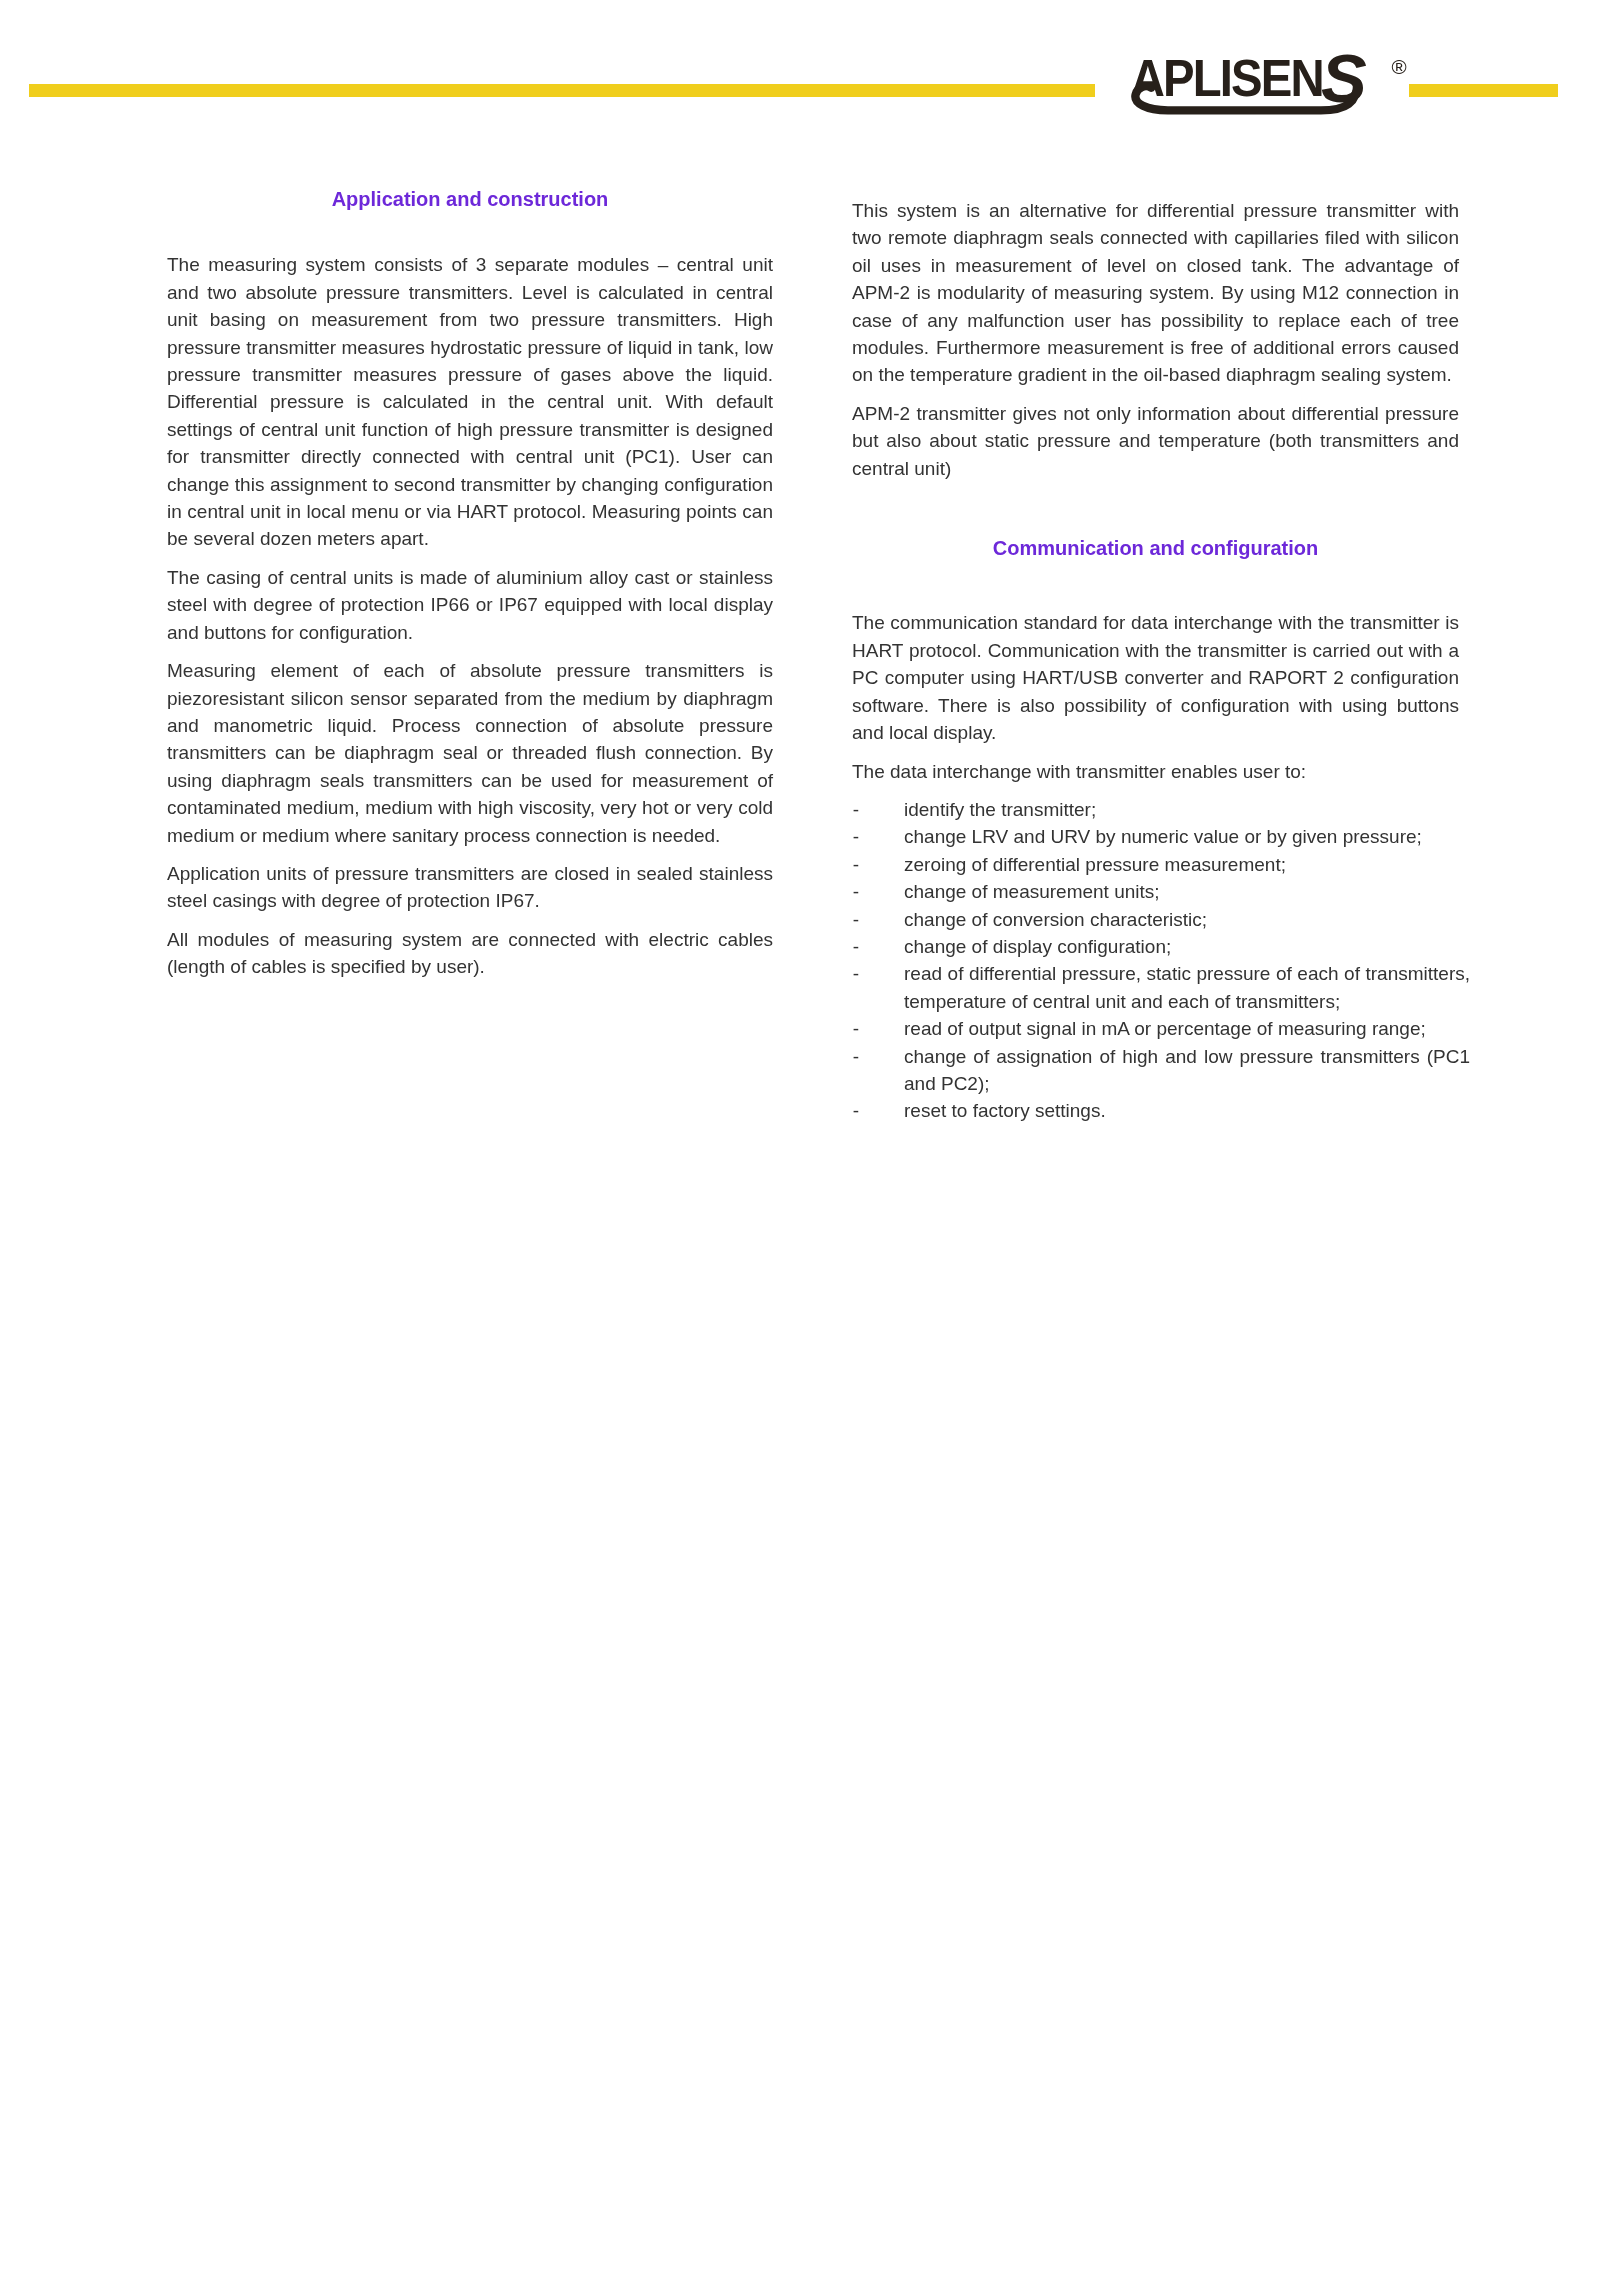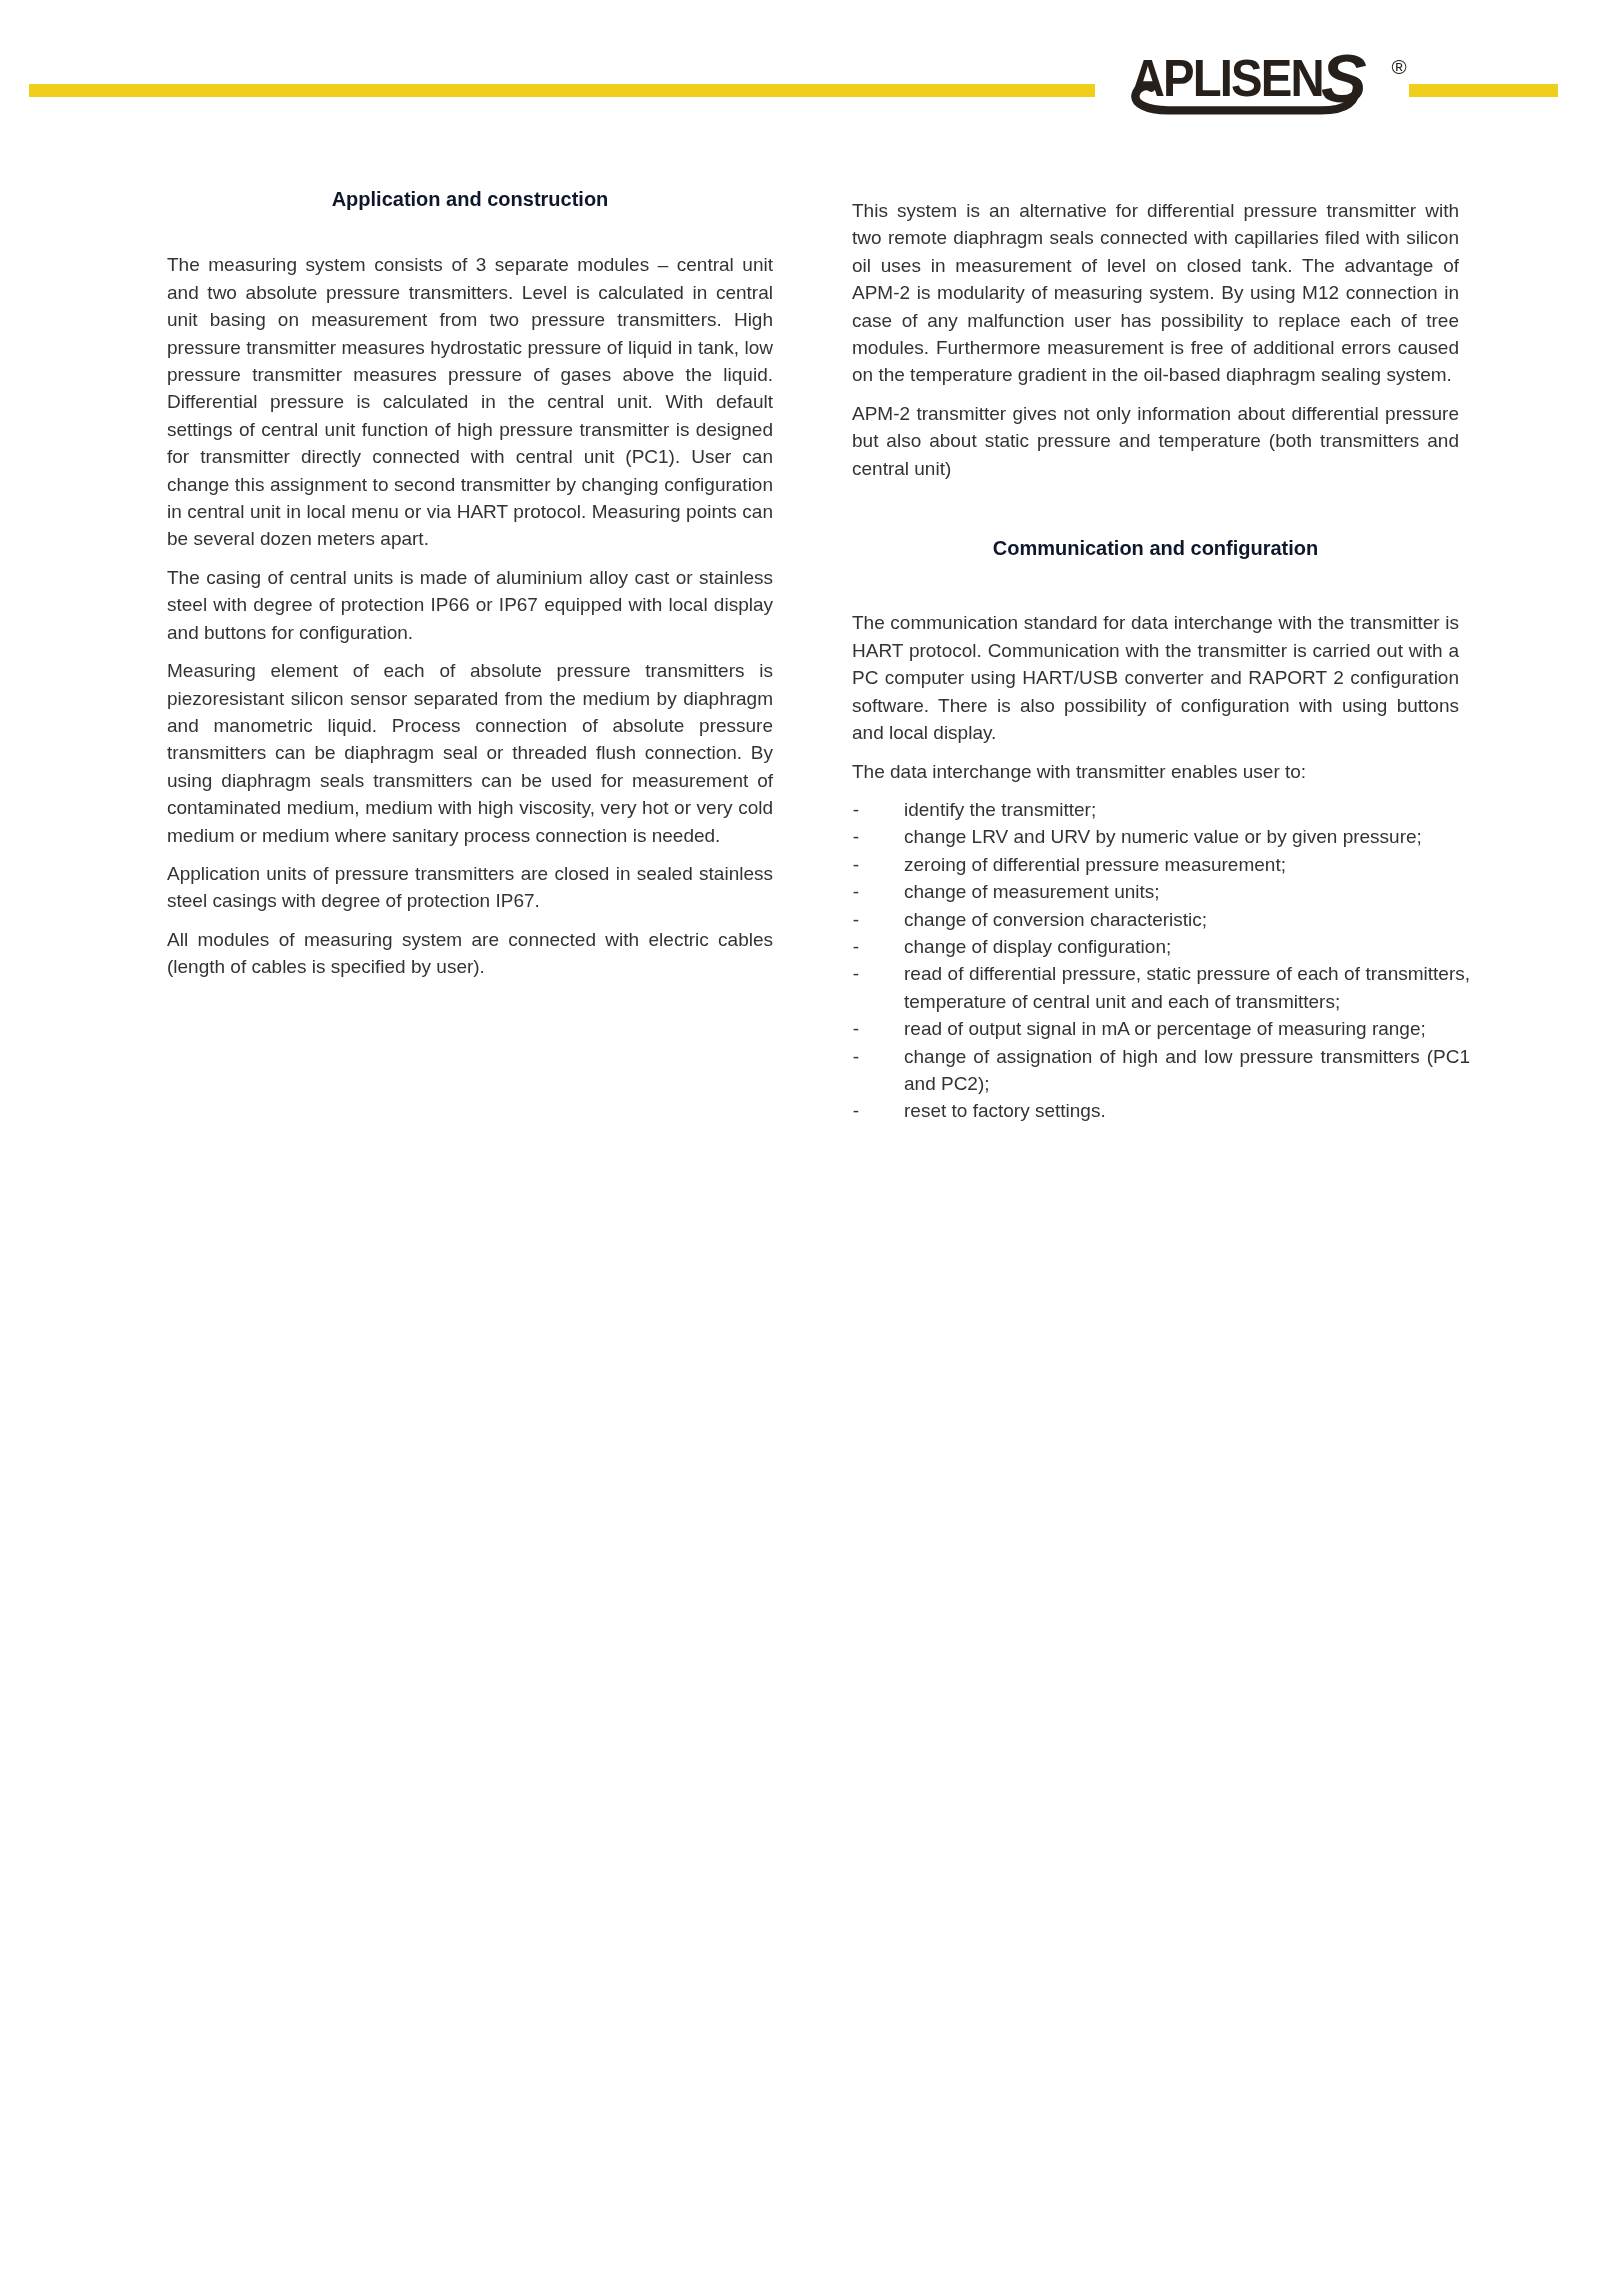--- a/index.html
+++ b/index.html
@@ -41,21 +41,21 @@
   }
   .col-left  { left: 156px; width: 628px; }
   .col-right { left: 841px; width: 629px; }
 
   .doc-heading {
     margin: 0;
     font-size: 20px;
     line-height: 27.4px;
     font-weight: bold;
     text-align: center;
-    color: #0f172a;
+    color: #6d28d9;
   }
   .col-left .doc-heading { margin-bottom: 38px; }
   .col-right .doc-heading { margin-top: 53px; margin-bottom: 47px; }
 
   .body-text p {
     margin: 11px;
     text-align: justify;
     text-justify: inter-word;
   }
 

